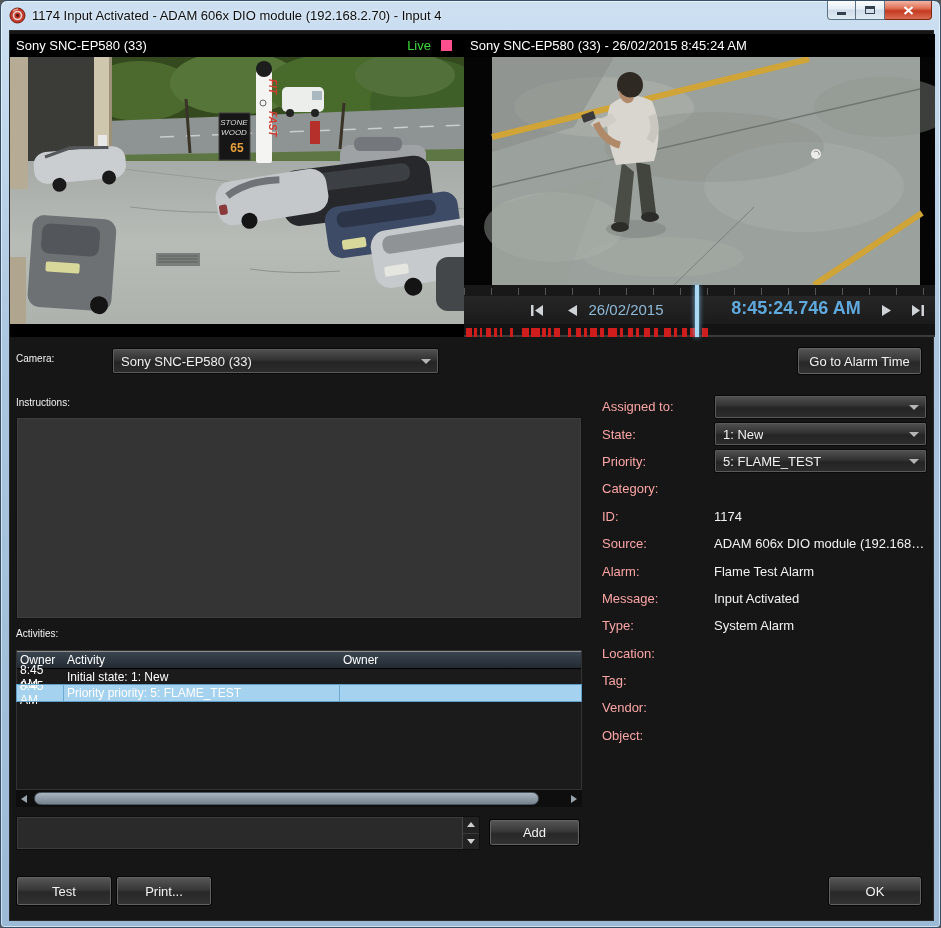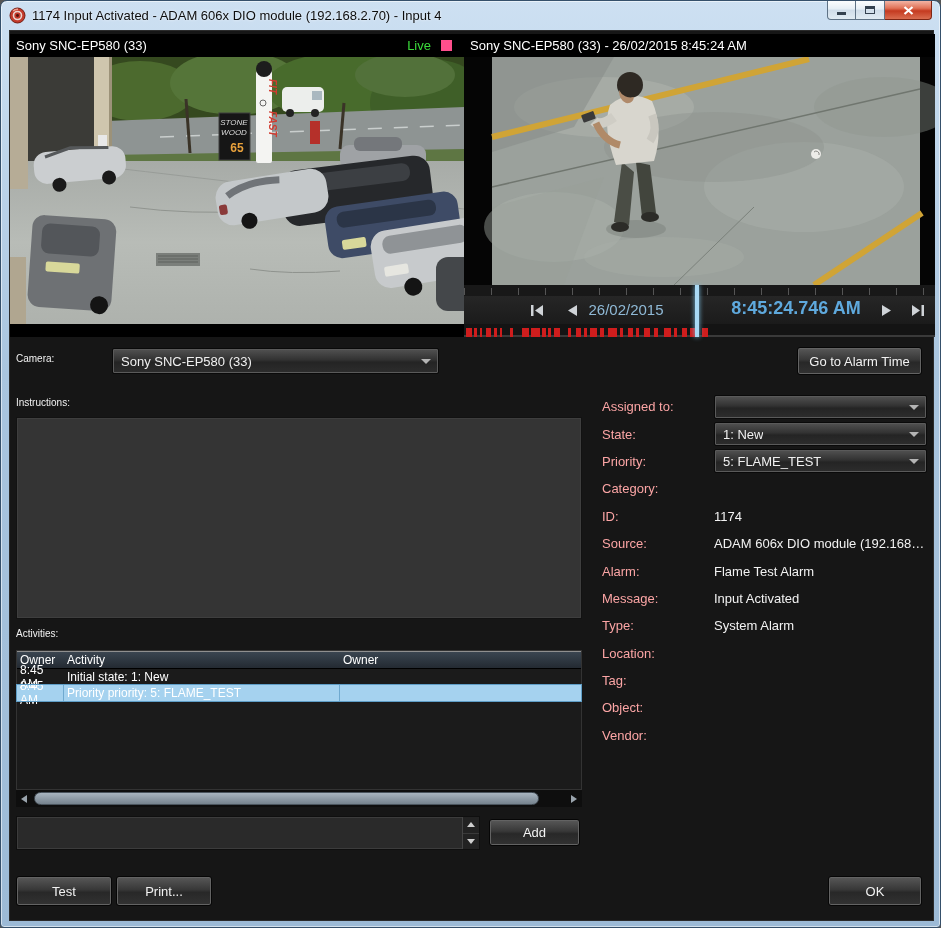--- a/index.html
+++ b/index.html
@@ -473,25 +473,25 @@
       </div>
       <div class="drow">
         <span class="dlabel">Location:</span>
         <span class="dvalue"></span>
       </div>
       <div class="drow">
         <span class="dlabel">Tag:</span>
         <span class="dvalue"></span>
       </div>
       <div class="drow">
+        <span class="dlabel">Vendor:</span>
+        <span class="dvalue"></span>
+      </div>
+      <div class="drow">
         <span class="dlabel">Object:</span>
-        <span class="dvalue"></span>
-      </div>
-      <div class="drow">
-        <span class="dlabel">Vendor:</span>
         <span class="dvalue"></span>
       </div>
     </div>
 
     <div class="btn help-btn">Test</div>
     <div class="btn print-btn">Print...</div>
     <div class="btn ok-btn">OK</div>
 
   </div>
 </div>

